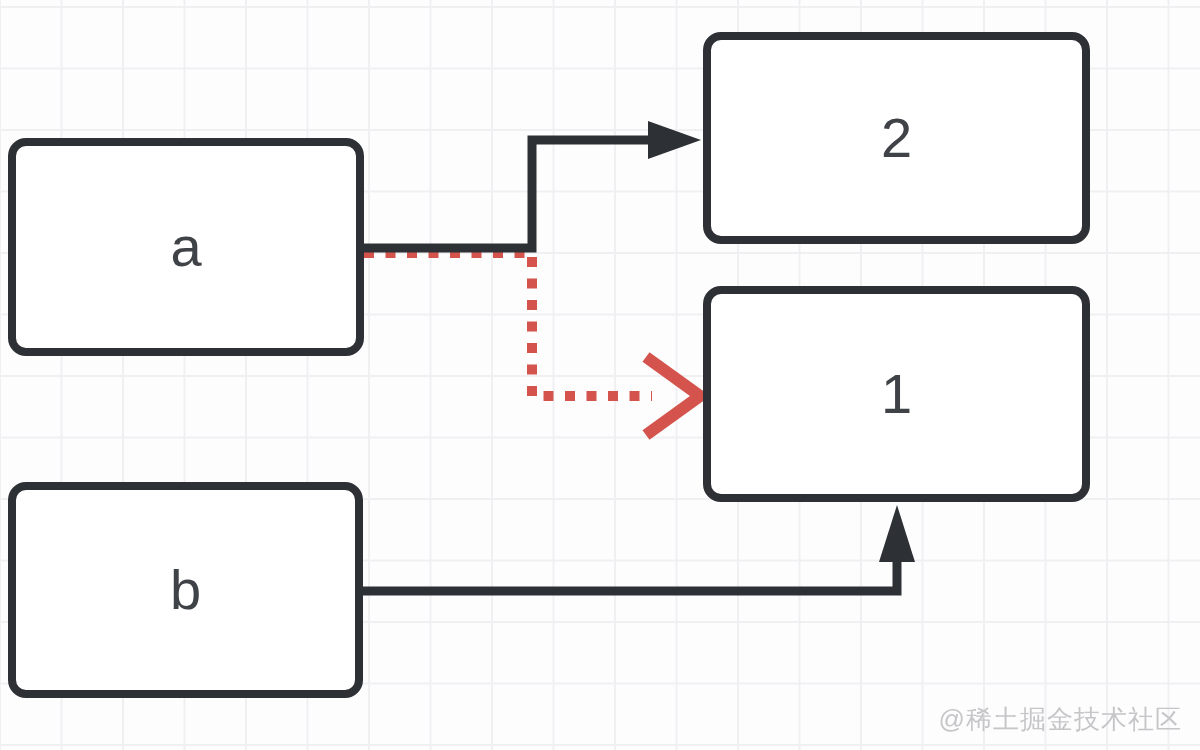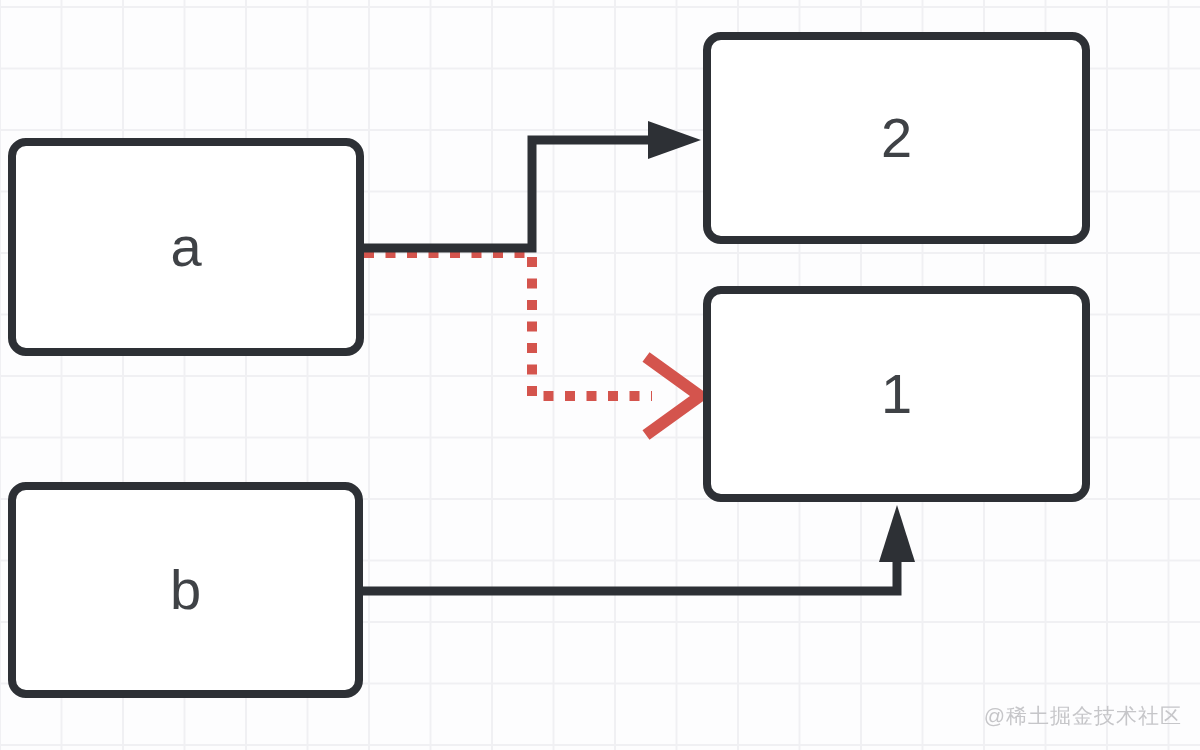--- a/index.html
+++ b/index.html
@@ -76,21 +76,21 @@
     user-select:none;
   }
   .node-a{left:8px;  top:138px; width:356px; height:218px;}
   .node-b{left:8px;  top:482px; width:355px; height:216px;}
   .node-2{left:703px;top:32px;  width:387px; height:212px;}
   .node-1{left:703px;top:286px; width:387px; height:216px;}
   .watermark{
     position:absolute;
     right:18px;
     top:702px;
-    font-size:21px;
+    font-size:26px;
     color:var(--watermark-text);
     letter-spacing:1px;
     user-select:none;
   }
 </style>
 </head>
 <body>
 
 <div class="canvas">
 

